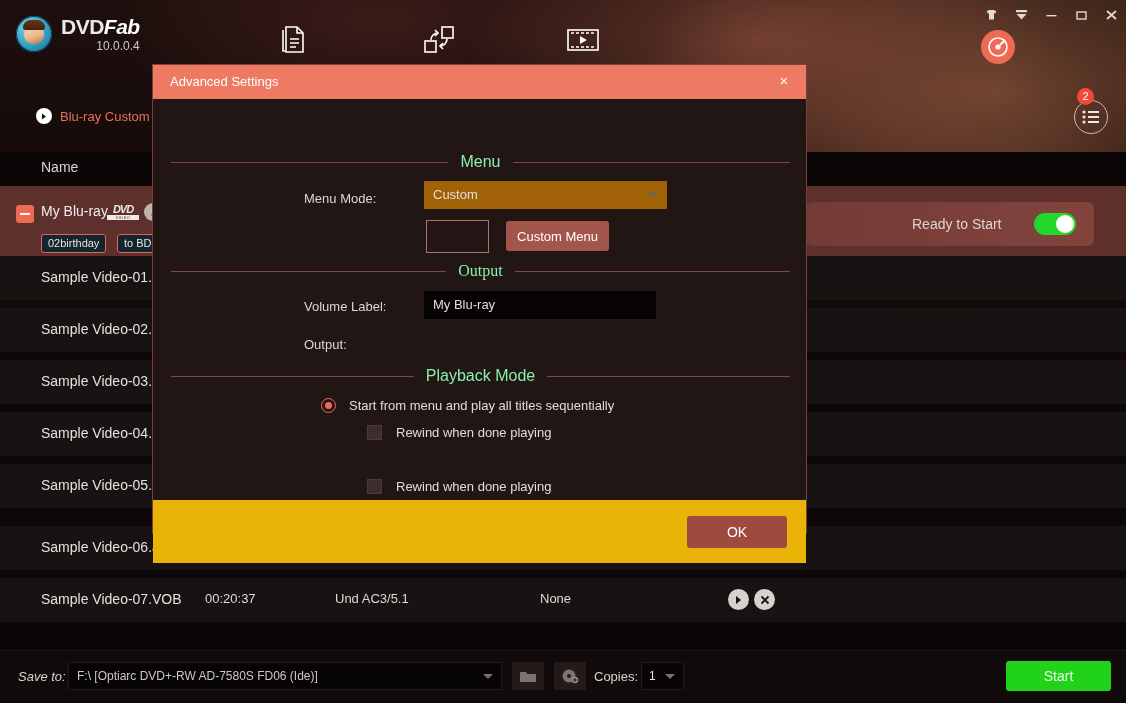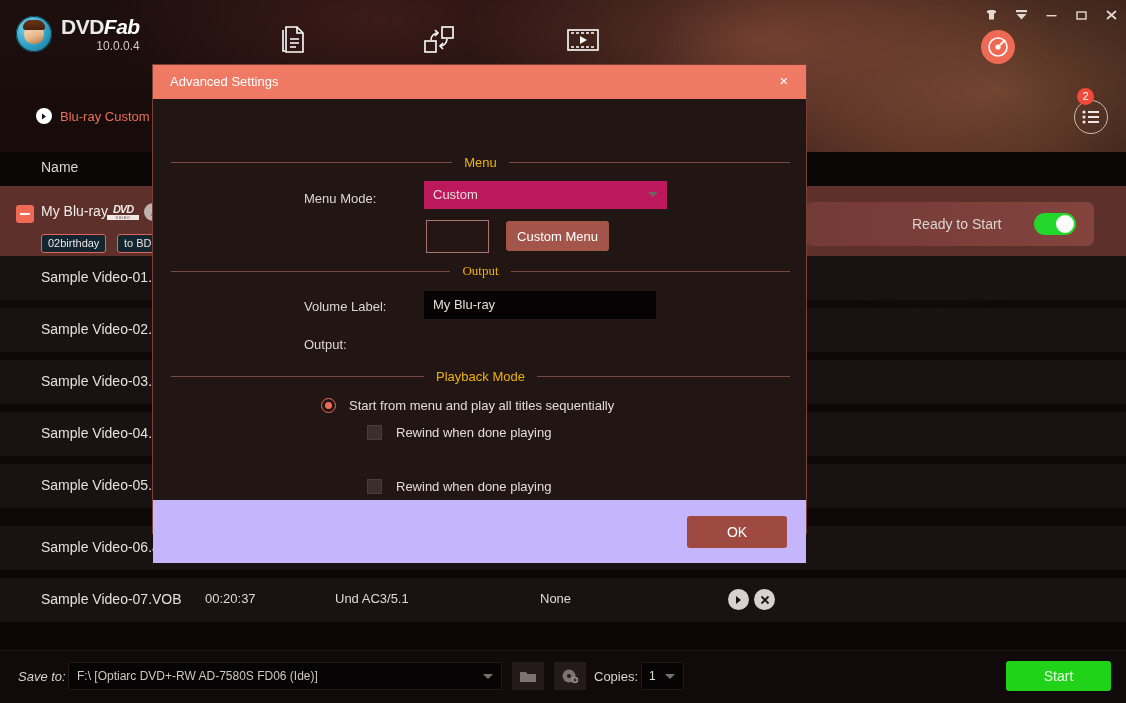--- a/index.html
+++ b/index.html
@@ -160,33 +160,33 @@
     position:absolute; left:152px; top:64px; width:655px; height:470px;
     border:1px solid #7b4038; background:#1e1312;
   }
   .modal-head {
     height:34px; background:#ef7a64; position:relative;
   }
   .modal-title { position:absolute; left:17px; top:9px; font-size:13px; color:#fff; }
   .modal-close { position:absolute; right:13px; top:7px; width:18px; height:18px; color:#fff;
                  font-size:15px; line-height:18px; text-align:center; cursor:pointer; }
   .modal-body { position:relative; height:401px; background:#221615; }
-  .modal-foot { position:relative; height:63px; background:#c4b5fd; }
+  .modal-foot { position:relative; height:63px; background:#eab308; }
   .ok-btn {
     position:absolute; right:19px; top:16px; width:100px; height:32px; border-radius:3px;
     background:#9e4a41; color:#fff; font-size:14px; border:none; cursor:pointer;
   }
 
   .section { position:absolute; left:18px; width:619px; height:16px; display:flex; align-items:center; }
   .section .ln { flex:1; height:1px; background:#7a4a42; }
-  .section .txt { padding:0 12px; font-size:13px; color:#eab308; white-space:nowrap; }
+  .section .txt { padding:0 12px; font-size:16px; color:#86efac; white-space:nowrap; }
 
   .fld-label { position:absolute; font-size:13px; color:#ddd7d4; }
   .sel-box {
-    position:absolute; background:#be185d; border:none; cursor:pointer;
+    position:absolute; background:#a16207; border:none; cursor:pointer;
   }
   .sel-box .val { position:absolute; left:9px; top:6px; font-size:13px; color:#e2dddb; }
   .sel-box .car { position:absolute; right:9px; top:11px; width:0;height:0;
       border-left:5px solid transparent;border-right:5px solid transparent;border-top:5px solid #6d6360; }
   .txt-box {
     position:absolute; background:#050303; border:none;
   }
   .txt-box .val { position:absolute; left:9px; top:6px; font-size:13px; color:#e2dddb; }
 
   .thumb-box { position:absolute; left:425px; top:185px; width:62px; height:32px; border:1px solid #a8756c; background:#241615; }

